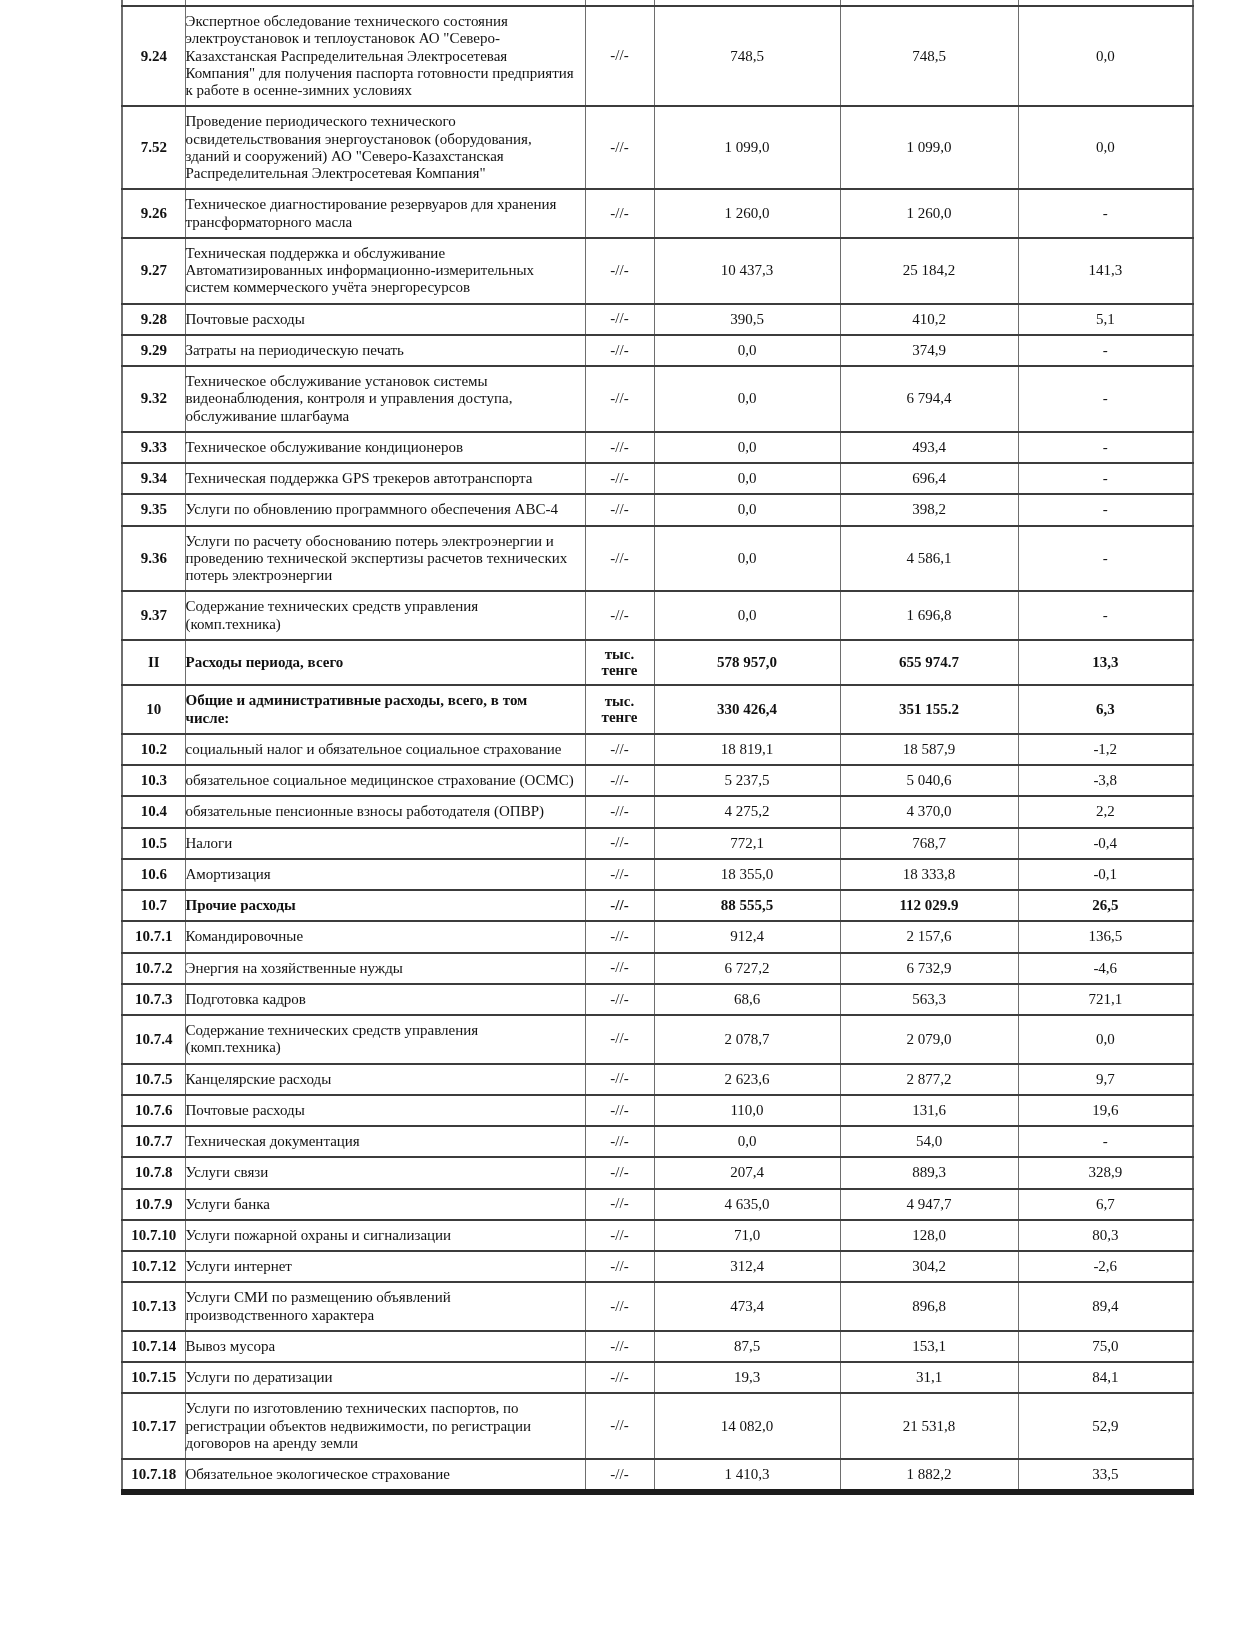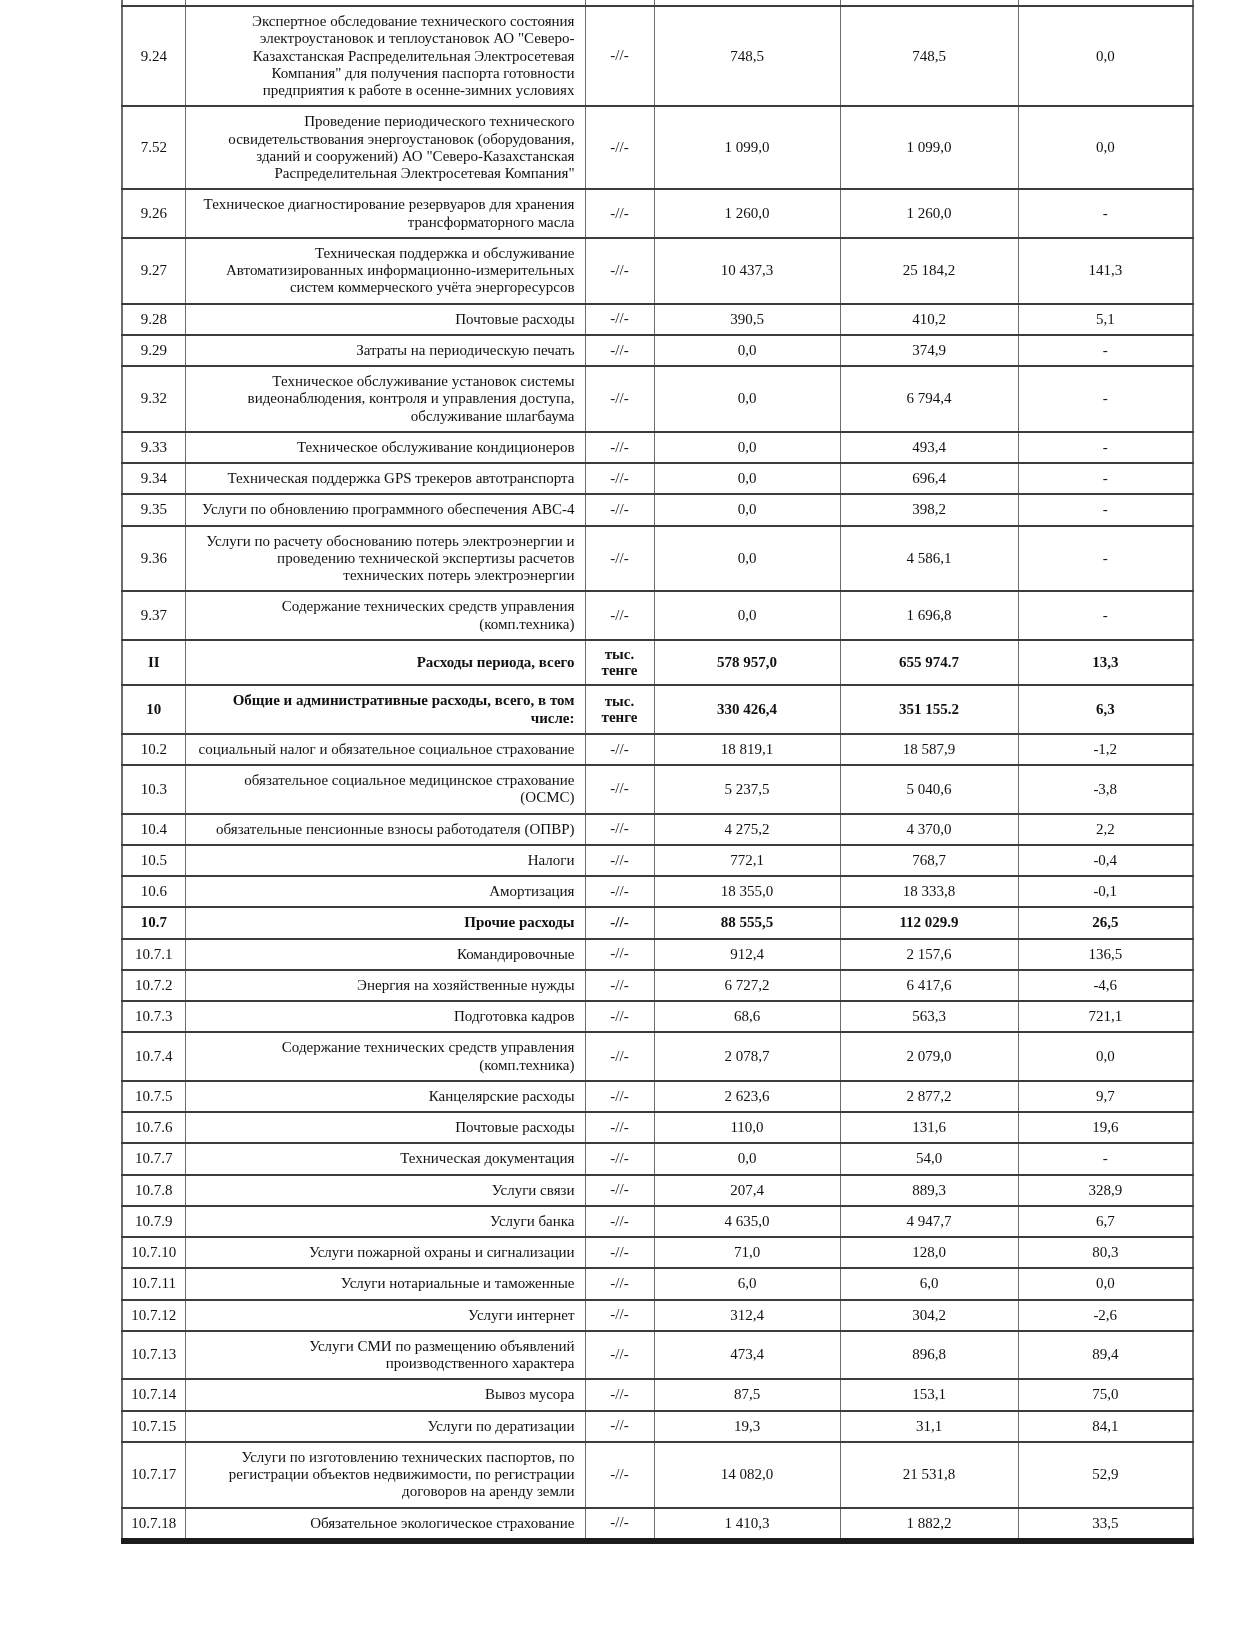--- a/index.html
+++ b/index.html
@@ -25,22 +25,22 @@
   col.w-v3{width:175px;}
   td{
     border-left:1.5px solid #6e6e6e;
     border-right:1.5px solid #6e6e6e;
     border-top:2px solid #3c3c3c;
     border-bottom:2px solid #3c3c3c;
     vertical-align:middle;
     padding:6px 6px;
     line-height:1.15;
   }
-  .c-num{text-align:center;}
-  .c-desc{text-align:right;padding-left:13px;padding-right:10px;margin-top:20px;}
+  .c-num{text-align:center;font-weight:bold;}
+  .c-desc{text-align:left;padding-left:0;padding-right:10px;margin-top:20px;}
   .c-unit{text-align:center;line-height:1.05;}
   .c-val{text-align:center;white-space:nowrap;}
   tr.bold td{font-weight:bold;}
   tr.cut td{border-top:none;height:5px;padding:0;}
 </style>
 </head>
 <body>
 
 <div class="page">
   <table class="expenses">
@@ -227,21 +227,21 @@
     <td class="c-unit">-//-</td>
     <td class="c-val">912,4</td>
     <td class="c-val">2 157,6</td>
     <td class="c-val">136,5</td>
   </tr>
         <tr>
     <td class="c-num">10.7.2</td>
     <td class="c-desc">Энергия на хозяйственные нужды</td>
     <td class="c-unit">-//-</td>
     <td class="c-val">6 727,2</td>
-    <td class="c-val">6 417,6</td>
+    <td class="c-val">6 732,9</td>
     <td class="c-val">-4,6</td>
   </tr>
         <tr>
     <td class="c-num">10.7.3</td>
     <td class="c-desc">Подготовка кадров</td>
     <td class="c-unit">-//-</td>
     <td class="c-val">68,6</td>
     <td class="c-val">563,3</td>
     <td class="c-val">721,1</td>
   </tr>
@@ -293,28 +293,20 @@
     <td class="c-val">4 947,7</td>
     <td class="c-val">6,7</td>
   </tr>
         <tr>
     <td class="c-num">10.7.10</td>
     <td class="c-desc">Услуги пожарной охраны и сигнализации</td>
     <td class="c-unit">-//-</td>
     <td class="c-val">71,0</td>
     <td class="c-val">128,0</td>
     <td class="c-val">80,3</td>
-  </tr>
-        <tr>
-    <td class="c-num">10.7.11</td>
-    <td class="c-desc">Услуги нотариальные и таможенные</td>
-    <td class="c-unit">-//-</td>
-    <td class="c-val">6,0</td>
-    <td class="c-val">6,0</td>
-    <td class="c-val">0,0</td>
   </tr>
         <tr>
     <td class="c-num">10.7.12</td>
     <td class="c-desc">Услуги интернет</td>
     <td class="c-unit">-//-</td>
     <td class="c-val">312,4</td>
     <td class="c-val">304,2</td>
     <td class="c-val">-2,6</td>
   </tr>
         <tr>

